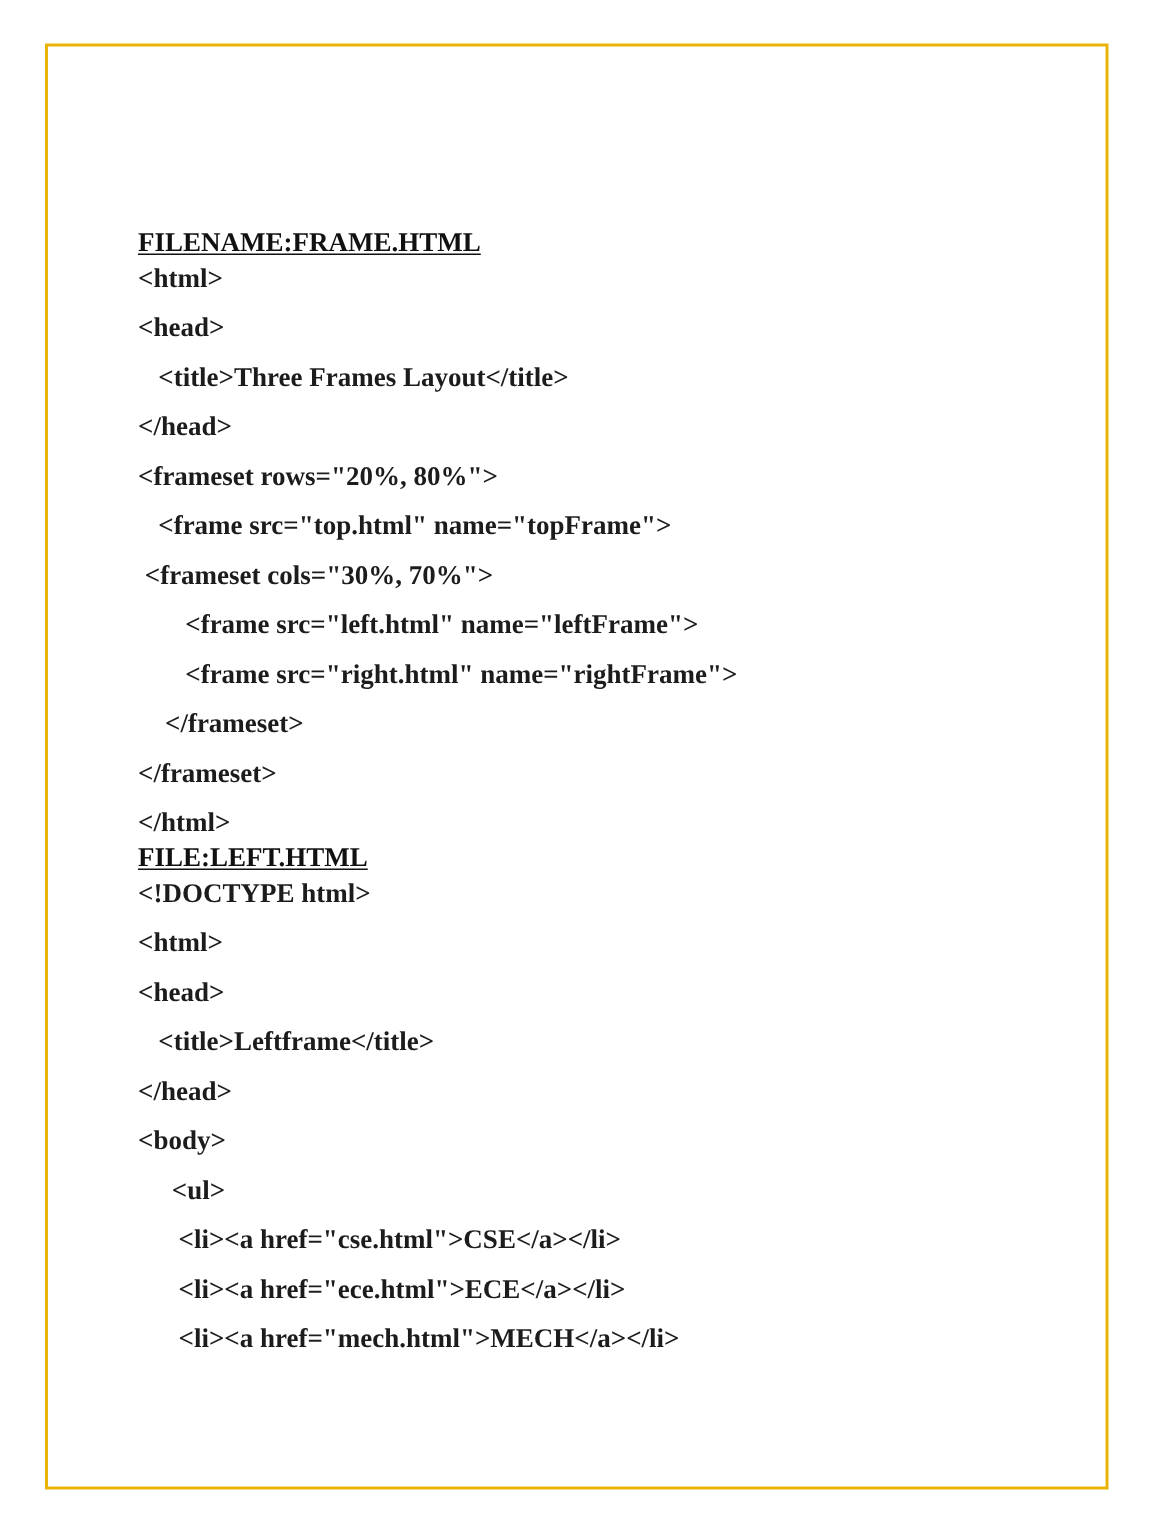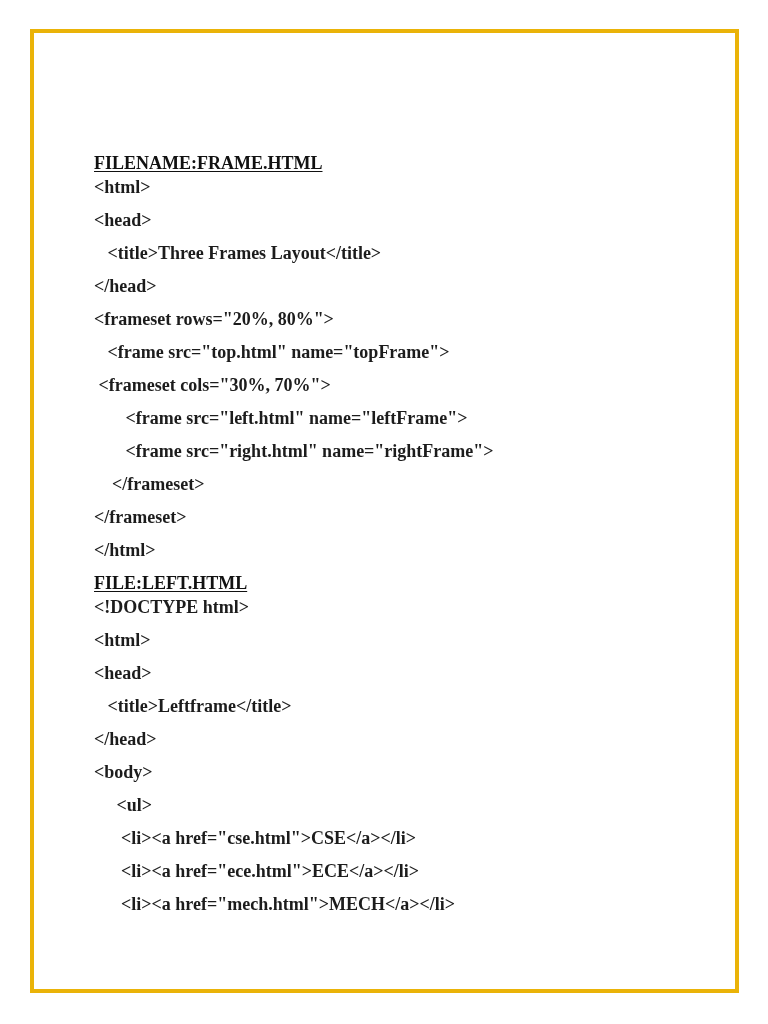--- a/index.html
+++ b/index.html
@@ -14,21 +14,21 @@
     position: relative;
     font-family: "Liberation Serif", serif;
   }
   .page {
     position: absolute;
     left: 30px;
     top: 29px;
     width: 709px;
     height: 964px;
     box-sizing: border-box;
-    border: 4px solid #eab308;
+    border: 2px solid #eab308;
     background: #ffffff;
   }
   .code-doc {
     position: absolute;
     left: 60px;
     top: 119px;
     right: 20px;
     color: #1c1c1c;
     font-size: 18px;
     line-height: 22px;
@@ -47,21 +47,21 @@
   }
   .code-line {
     line-height: 22px;
     margin-top: 11px;
     font-weight: bold;
   }
   .section-heading + .code-line {
     margin-top: 2px;
   }
   .code-line + .section-heading {
-    margin-top: 11px;
+    margin-top: 1px;
   }
 </style>
 </head>
 <body>
 
 <div class="page">
   <div class="code-doc" id="code-doc"><div class="section-heading">FILENAME:FRAME.HTML</div><div class="code-line" style="padding-left: 0px;">&lt;html&gt;</div><div class="code-line" style="padding-left: 0px;">&lt;head&gt;</div><div class="code-line" style="padding-left: 13.5px;">&lt;title&gt;Three Frames Layout&lt;/title&gt;</div><div class="code-line" style="padding-left: 0px;">&lt;/head&gt;</div><div class="code-line" style="padding-left: 0px;">&lt;frameset rows="20%, 80%"&gt;</div><div class="code-line" style="padding-left: 13.5px;">&lt;frame src="top.html" name="topFrame"&gt;</div><div class="code-line" style="padding-left: 4.5px;">&lt;frameset cols="30%, 70%"&gt;</div><div class="code-line" style="padding-left: 31.5px;">&lt;frame src="left.html" name="leftFrame"&gt;</div><div class="code-line" style="padding-left: 31.5px;">&lt;frame src="right.html" name="rightFrame"&gt;</div><div class="code-line" style="padding-left: 18px;">&lt;/frameset&gt;</div><div class="code-line" style="padding-left: 0px;">&lt;/frameset&gt;</div><div class="code-line" style="padding-left: 0px;">&lt;/html&gt;</div><div class="section-heading">FILE:LEFT.HTML</div><div class="code-line" style="padding-left: 0px;">&lt;!DOCTYPE html&gt;</div><div class="code-line" style="padding-left: 0px;">&lt;html&gt;</div><div class="code-line" style="padding-left: 0px;">&lt;head&gt;</div><div class="code-line" style="padding-left: 13.5px;">&lt;title&gt;Leftframe&lt;/title&gt;</div><div class="code-line" style="padding-left: 0px;">&lt;/head&gt;</div><div class="code-line" style="padding-left: 0px;">&lt;body&gt;</div><div class="code-line" style="padding-left: 22.5px;">&lt;ul&gt;</div><div class="code-line" style="padding-left: 27px;">&lt;li&gt;&lt;a href="cse.html"&gt;CSE&lt;/a&gt;&lt;/li&gt;</div><div class="code-line" style="padding-left: 27px;">&lt;li&gt;&lt;a href="ece.html"&gt;ECE&lt;/a&gt;&lt;/li&gt;</div><div class="code-line" style="padding-left: 27px;">&lt;li&gt;&lt;a href="mech.html"&gt;MECH&lt;/a&gt;&lt;/li&gt;</div></div>
 </div>
 
 </body></html>

